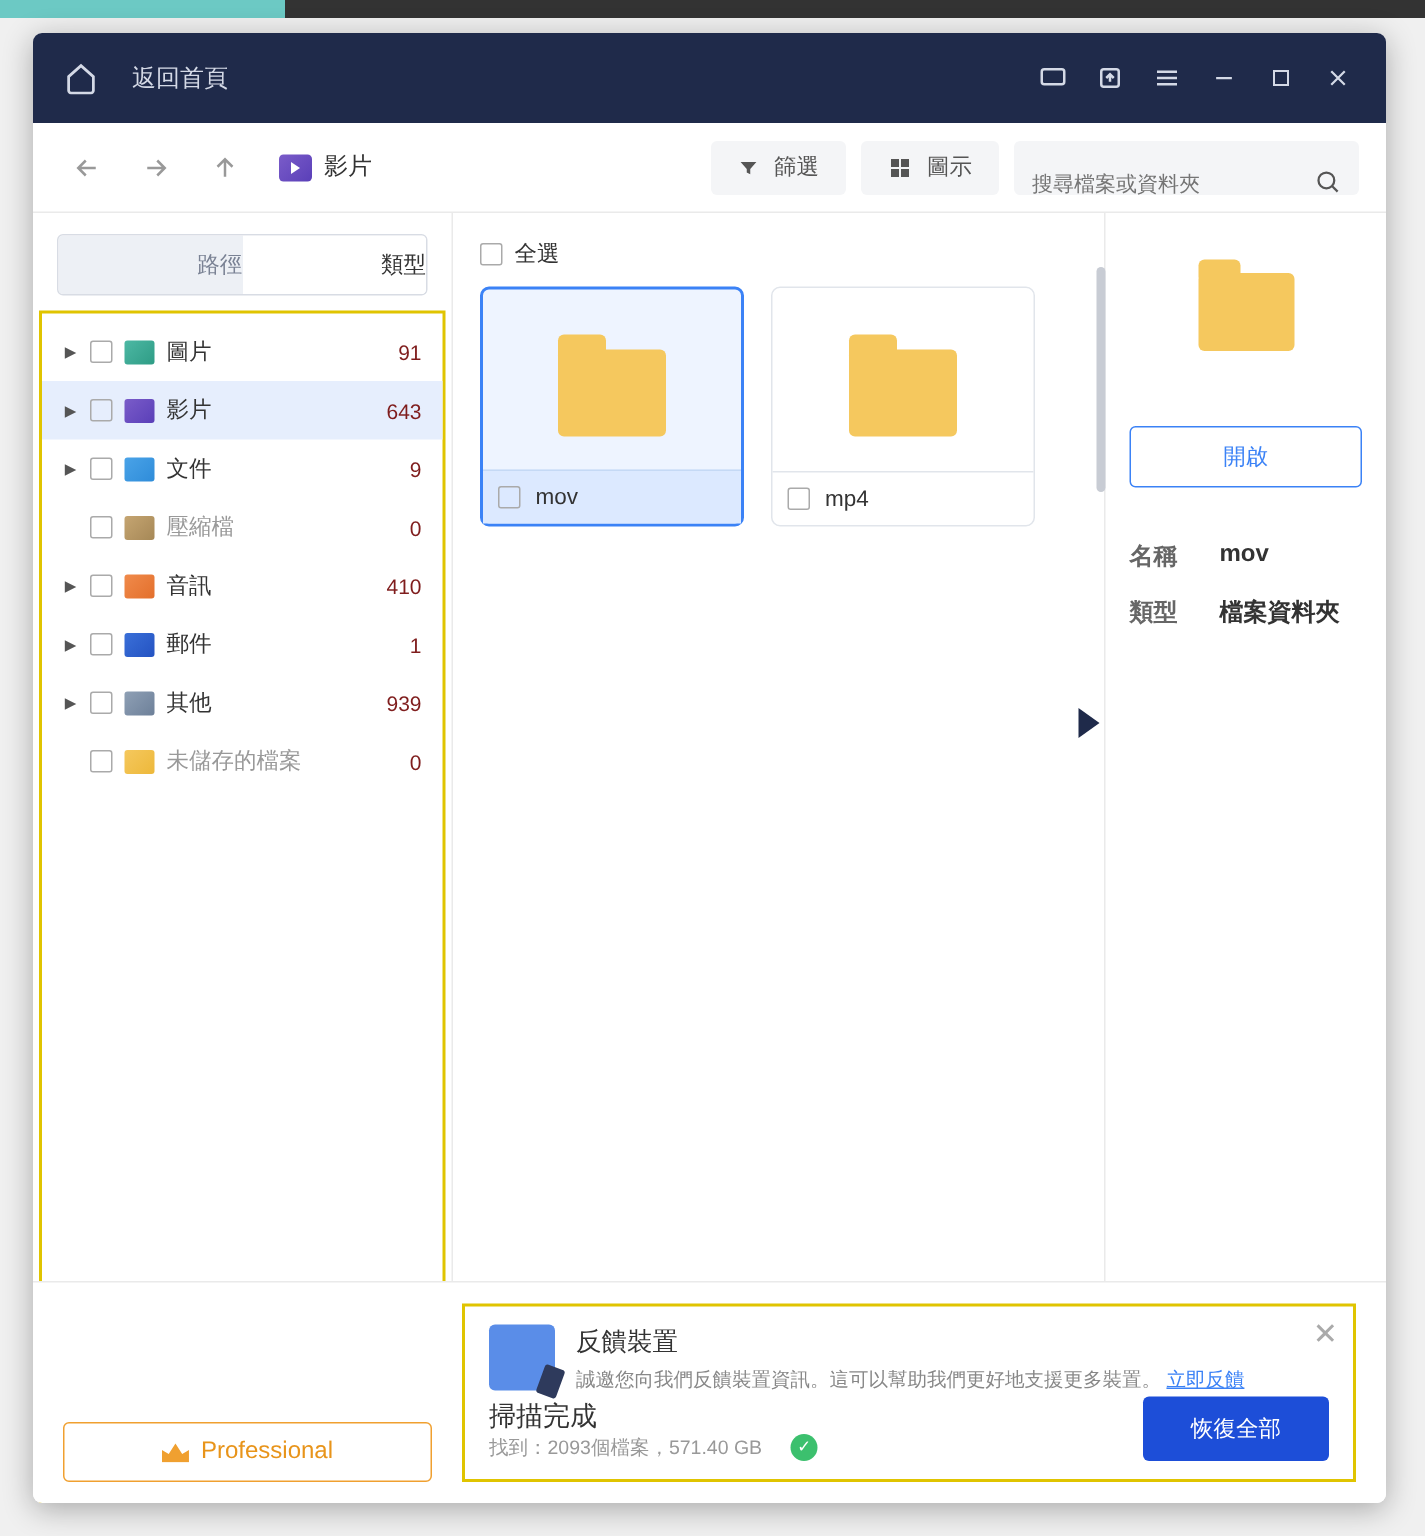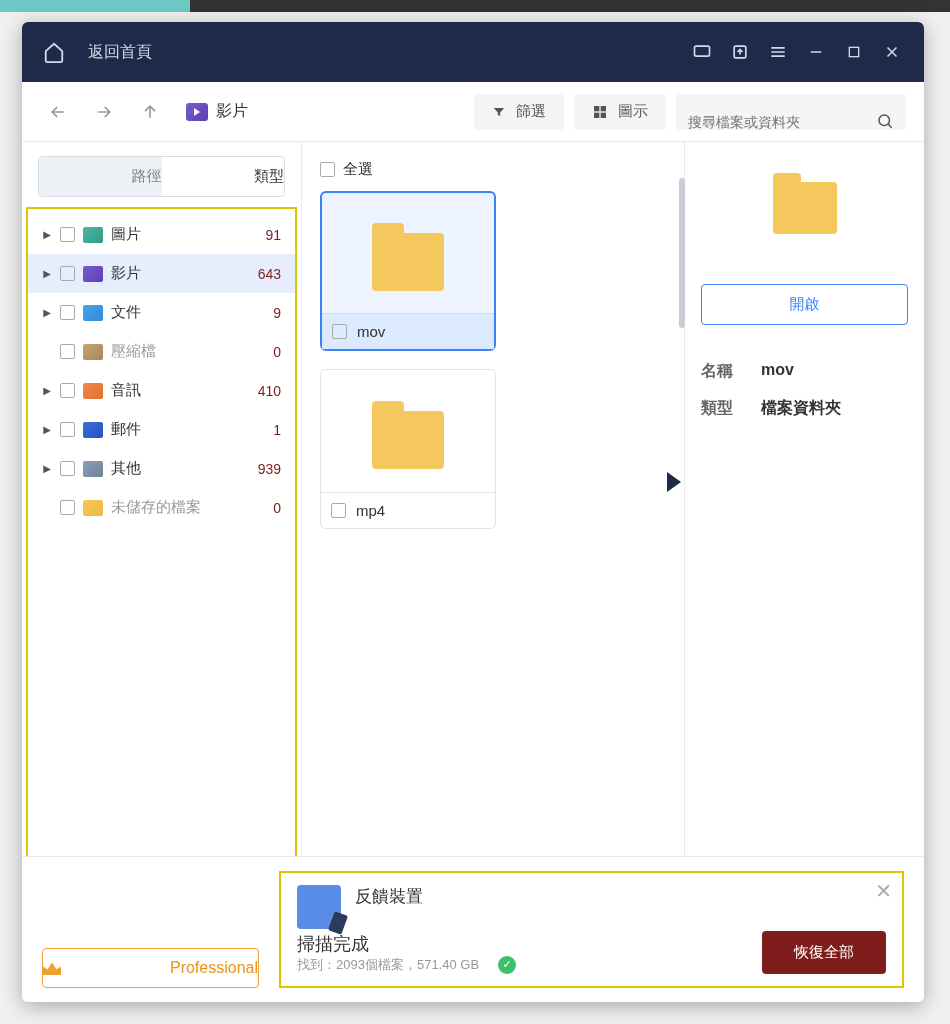--- a/index.html
+++ b/index.html
@@ -52,48 +52,48 @@
 .file-grid { flex: 1; padding: 14px 18px; display: flex; flex-direction: column; }
 .select-all { display: flex; align-items: center; gap: 8px; padding: 4px 0 12px; }
 .grid-items { display: flex; flex-wrap: wrap; gap: 18px; align-content: flex-start; }
 .folder-card { width: 176px; height: 160px; border: 1px solid #e1e5eb; border-radius: 6px; display: flex; flex-direction: column; align-items: center; justify-content: center; position: relative; cursor: pointer; }
 .folder-card.selected { border: 2px solid #3b82f6; background: #eef4ff; }
 .folder-shape { width: 72px; height: 58px; background: #f5c85e; border-radius: 4px; position: relative; margin-bottom: 18px; }
 .folder-shape::before { content:''; position:absolute; top:-10px; left:0; width:32px; height:14px; background:#f5c85e; border-radius:4px 4px 0 0; }
 .folder-card .card-footer { position: absolute; bottom: 0; left: 0; right: 0; height: 36px; display: flex; align-items: center; gap: 10px; padding: 0 10px; border-top: 1px solid #e1e5eb; }
 .folder-card.selected .card-footer { background: #dce9ff; border-top-color: #c5d9f5; }
 
-.detail-pane { width: 240px; border-left: 1px solid #eaeaea; padding: 30px 16px; display: flex; flex-direction: column; align-items: center; }
+.detail-pane { width: 188px; border-left: 1px solid #eaeaea; padding: 30px 16px; display: flex; flex-direction: column; align-items: center; }
 .detail-folder { width: 64px; height: 52px; background: #f5c85e; border-radius: 4px; position: relative; margin-bottom: 50px; margin-top: 10px; }
 .detail-folder::before { content:''; position:absolute; top:-9px; left:0; width:28px; height:12px; background:#f5c85e; border-radius:4px 4px 0 0; }
 .open-btn { width: 100%; padding: 10px 0; border: 1px solid #3b82f6; color: #3b82f6; border-radius: 4px; text-align: center; font-size: 15px; cursor: pointer; margin-bottom: 28px; }
 .detail-row { width: 100%; display: flex; font-size: 16px; color: #666; padding: 8px 0; font-weight: bold; }
 .detail-row .dk { width: 60px; }
 .detail-row .dv { flex: 1; color: #333; }
 
 .scroll-thumb { position: absolute; left: -6px; top: 36px; width: 6px; height: 150px; background: #c8ccd4; border-radius: 3px; }
 .detail-arrow { position: absolute; left: -18px; top: 330px; width:0; height:0; border-left:14px solid #1f2a4a; border-top:10px solid transparent; border-bottom:10px solid transparent; }
 
 .bottom-bar { position: absolute; bottom: 0; left: 0; right: 0; background: #fff; border-top: 1px solid #eaeaea; padding: 14px 20px; display: flex; align-items: flex-end; gap: 20px; }
-.pro-btn { width: 217px; padding: 10px 0; border: 1px solid #f0a030; border-radius: 4px; color: #e8941a; font-size: 16px; display: flex; align-items: center; justify-content: space-between; gap: 8px; cursor: pointer; }
+.pro-btn { width: 246px; padding: 10px 0; border: 1px solid #f0a030; border-radius: 4px; color: #e8941a; font-size: 16px; display: flex; align-items: center; justify-content: center; gap: 8px; cursor: pointer; }
 .crown { width:18px; height:14px; background:#f0a030; clip-path: polygon(0% 100%, 0% 40%, 25% 60%, 50% 10%, 75% 60%, 100% 40%, 100% 100%); }
 
 .feedback-box { flex: 1; border: 2px solid #e0c400; padding: 12px 16px; position: relative; }
 .fb-close { position: absolute; right: 10px; top: 6px; color: #aaa; font-size: 20px; cursor: pointer; }
 .fb-row1 { display: flex; gap: 14px; margin-bottom: 2px; }
 .fb-icon { width: 44px; height: 44px; background: #5a8de8; border-radius: 4px; flex-shrink: 0; position:relative; }
 .fb-icon::after{content:'';position:absolute;right:-4px;bottom:-4px;width:14px;height:20px;background:#2e3a5c;border-radius:2px;transform:rotate(20deg);}
 .fb-title { font-size: 17px; color: #333; margin-bottom: 4px; }
 .fb-desc { font-size: 13px; color: #888; line-height: 1.5; }
 .fb-link { color: #3b82f6; text-decoration: underline; cursor: pointer; }
 .fb-row2 { display: flex; align-items: center; justify-content: space-between; }
 .scan-done { font-size: 18px; color: #333; }
 .scan-sub { font-size: 13px; color: #999; display: flex; align-items: center; gap: 19px; }
 .check-ok { width: 18px; height: 18px; border-radius: 50%; background: #3cc06e; display: flex; align-items: center; justify-content: center; color: #fff; font-size: 11px; }
-.recover-btn { padding: 12px 32px; background: #7f1d1d; color: #fff; border-radius: 4px; font-size: 15px; cursor: pointer; }
+.recover-btn { padding: 12px 32px; background: #1d4ed8; color: #fff; border-radius: 4px; font-size: 15px; cursor: pointer; }
 
 .bg-strip { position:absolute; top:0; left:0; right:0; height:12px; background:linear-gradient(90deg,#6cc9c4 0%,#6cc9c4 20%,#333 20%,#333 100%); }
 </style>
 </head>
 <body>
 
 <div class="bg-strip"></div>
 
 <div class="app-window">
   <div class="title-bar">
@@ -294,20 +294,21 @@
     <div class="pro-btn">
       <div class="crown"></div>
       <span>Professional</span>
     </div>
     <div class="feedback-box">
       <div class="fb-close">✕</div>
       <div class="fb-row1">
         <div class="fb-icon"></div>
         <div>
           <div class="fb-title">反饋裝置</div>
+          <div class="fb-desc"><span>誠邀您向我們反饋裝置資訊。這可以幫助我們更好地支援更多裝置。</span> <span class="fb-link">立即反饋</span></div>
         </div>
       </div>
       <div class="fb-row2">
         <div>
           <div class="scan-done">掃描完成</div>
           <div class="scan-sub">
               <span>找到：2093個檔案，571.40 GB</span>
               <div class="check-ok">✓</div>
             </div>
         </div>

